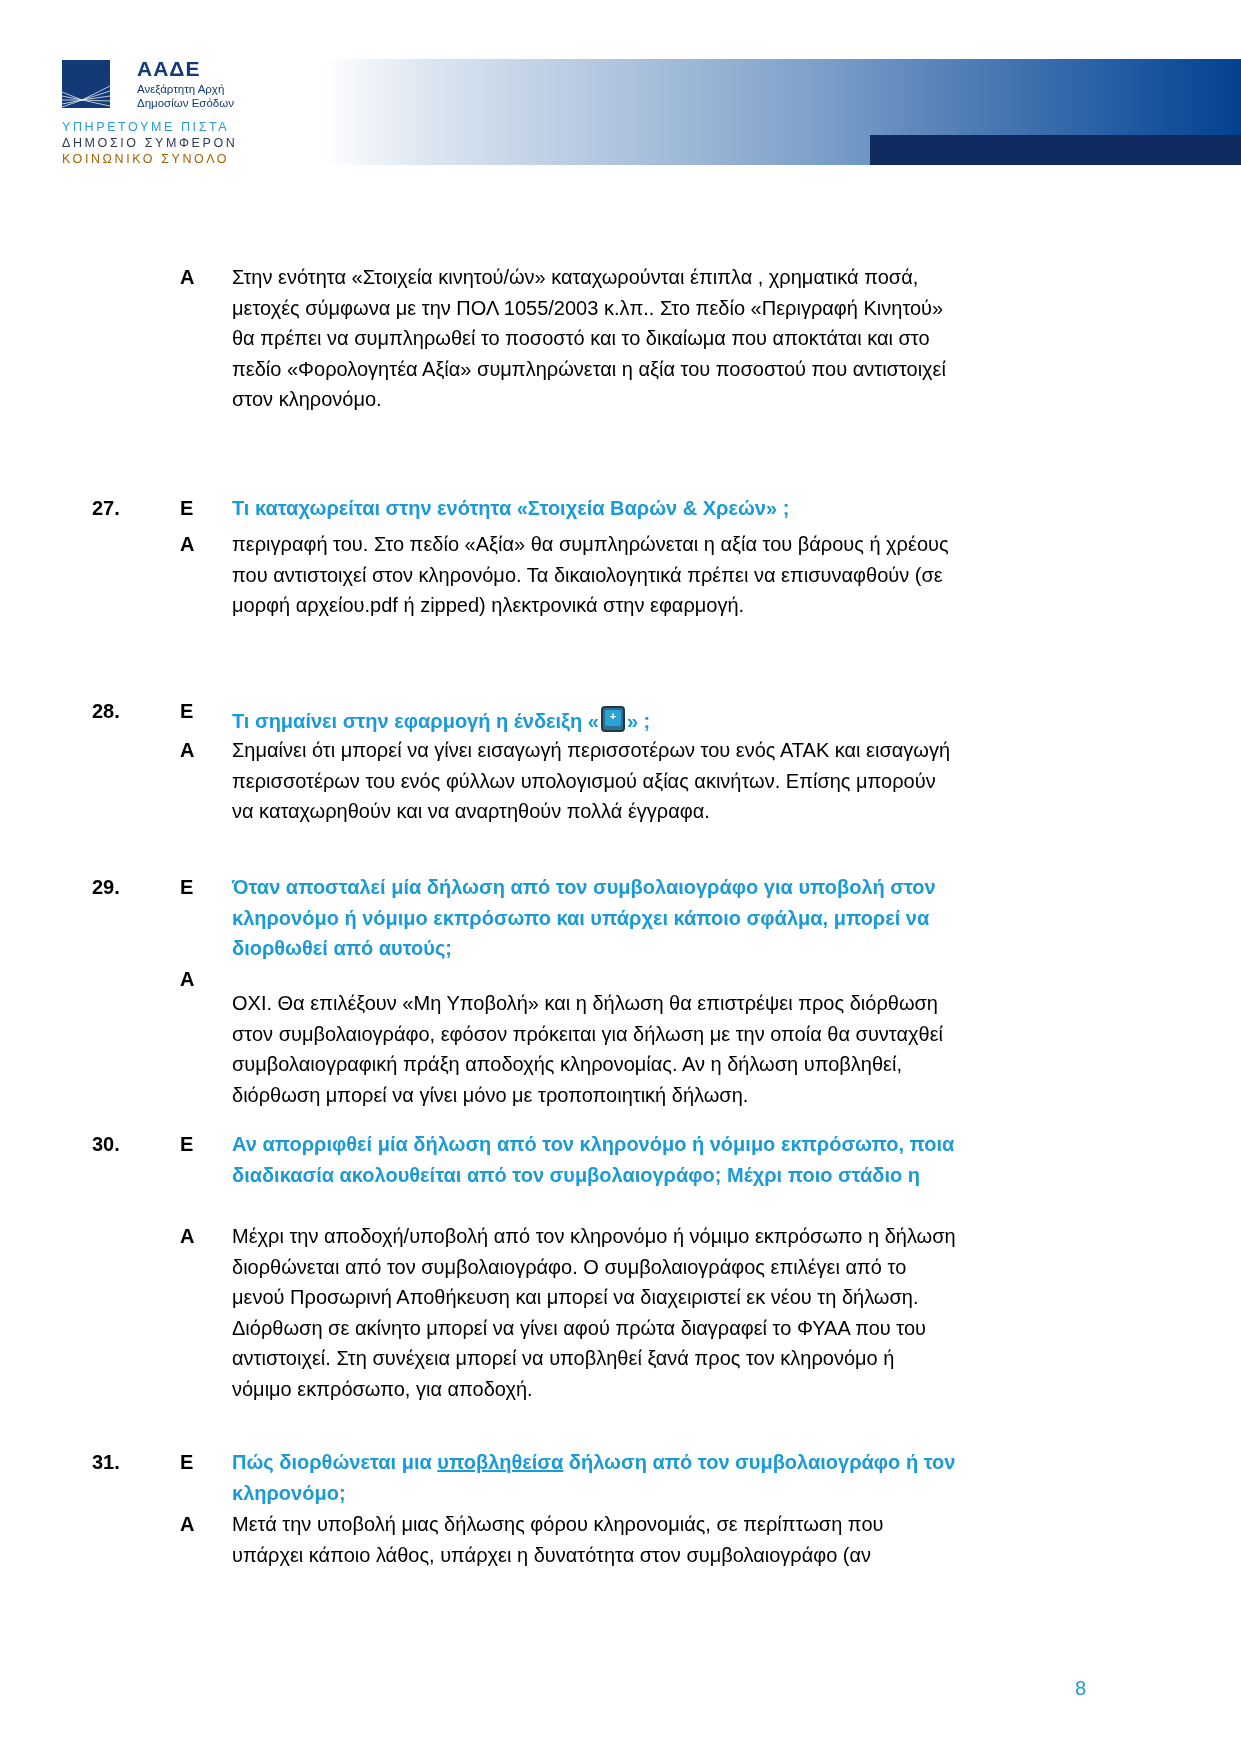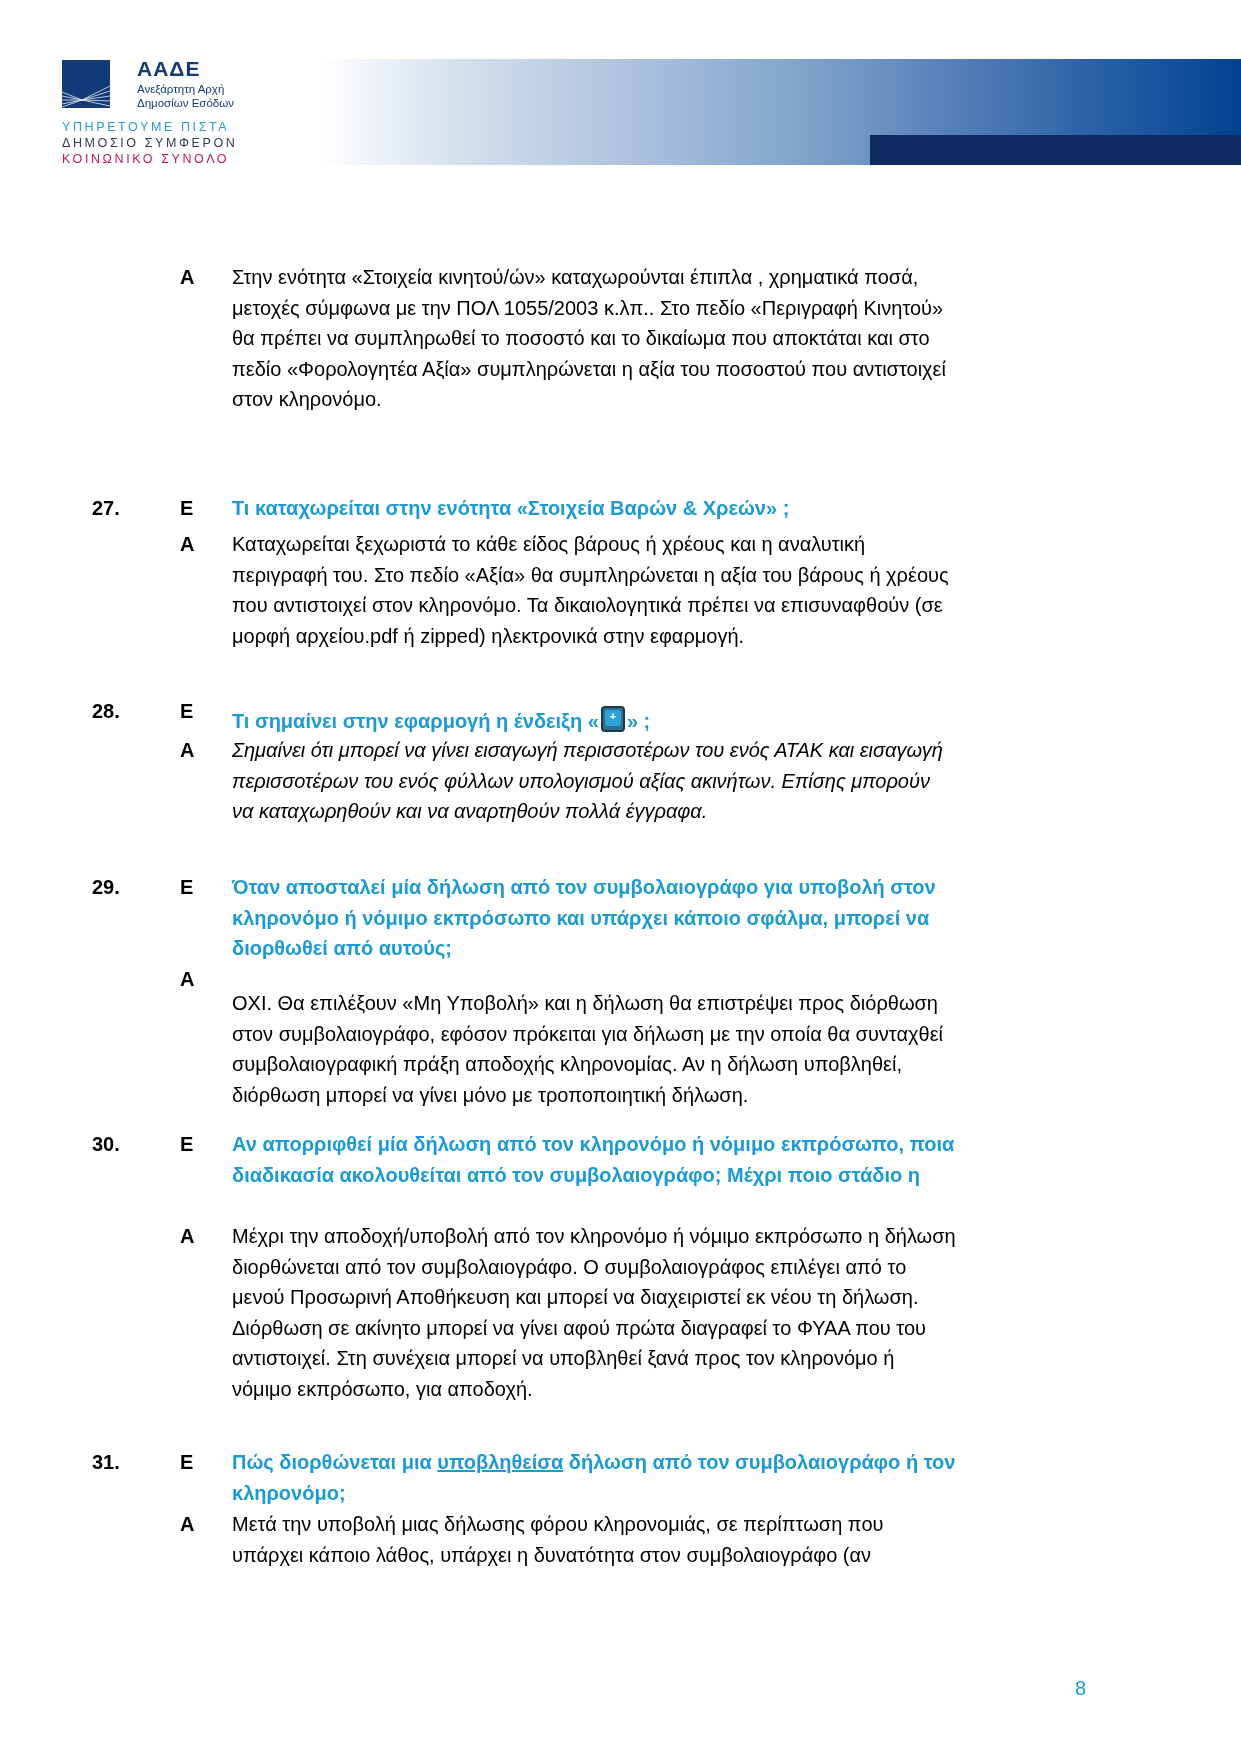--- a/index.html
+++ b/index.html
@@ -8,21 +8,21 @@
 
   
   .logo-mark { position: absolute; left: 62px; top: 60px; width: 48px; width: 48px; height: 48px; background: #123a77; overflow: hidden; }
   .logo-mark svg { position: absolute; left: 0; top: 0; }
   .logo-title { position: absolute; left: 137px; top: 57px; font-size: 21px; font-weight: bold; color: #123a77; letter-spacing: 1px; text-align: center; }
   .logo-sub1 { position: absolute; left: 137px; top: 83px; font-size: 11.5px; color: #123a77; }
   .logo-sub2 { position: absolute; left: 137px; top: 97px; font-size: 11.5px; color: #123a77; }
   .motto { position: absolute; left: 62px; font-size: 12.5px; letter-spacing: 2.6px; }
   .motto.m1 { top: 120px; color: #2a9bd8; }
   .motto.m2 { top: 136px; color: #2f3a55; }
-  .motto.m3 { top: 152px; color: #be185d; }
+  .motto.m3 { top: 152px; color: #a16207; }
 
   .band { position: absolute; left: 322px; top: 59px; width: 919px; height: 106px;
           background: linear-gradient(to right, #ffffff 0%, #dbe5f0 12%, #a9c0dc 35%, #7a9ec8 55%, #4c79b4 72%, #1f5aa1 88%, #03418f 100%); }
   .band-dark { position: absolute; left: 870px; top: 135px; width: 371px; height: 30px; background: #0f2b62; }
 
   
   .row { position: absolute; left: 0; width: 1241px; }
   .num { position: absolute; left: 92px; font-weight: bold; font-size: 20px; }
   .lbl { position: absolute; left: 180px; font-weight: bold; font-size: 20px; }
   .txt { position: absolute; left: 232px; width: 840px; font-size: 20px; line-height: 30.5px; }
@@ -76,35 +76,34 @@
     <div>στον κληρονόμο.</div>
   </div>
 </div>
 
 <div class="row" style="top:497px;">
   <div class="num">27.</div>
   <div class="lbl">Ε</div>
   <div class="txt q" style="top:-4px;">Τι καταχωρείται στην ενότητα «Στοιχεία Βαρών &amp; Χρεών» ;</div>
   <div class="lbl" style="top:36px;">Α</div>
   <div class="txt" style="top:32px;">
-    <div>Καταχωρείται ξεχωριστά το κάθε είδος βάρους ή χρέους και η αναλυτική</div>
     <div>περιγραφή του. Στο πεδίο «Αξία» θα συμπληρώνεται η αξία του βάρους ή χρέους</div>
     <div>που αντιστοιχεί στον κληρονόμο. Τα δικαιολογητικά πρέπει να επισυναφθούν (σε</div>
     <div>μορφή αρχείου.pdf ή zipped) ηλεκτρονικά στην εφαρμογή.</div>
   </div>
 </div>
 
 <div class="row" style="top:700px;">
   <div class="num">28.</div>
   <div class="lbl">Ε</div>
   <div class="txt q" style="top:6px;">
     <span>Τι σημαίνει στην εφαρμογή η ένδειξη «</span><span class="plus-btn"><span class="inner">+</span></span><span>» ;</span>
   </div>
   <div class="lbl" style="top:39px;">Α</div>
-  <div class="txt" style="top:35px;font-style:italic;">
+  <div class="txt" style="top:35px;">
     <div>Σημαίνει ότι μπορεί να γίνει εισαγωγή περισσοτέρων του ενός ΑΤΑΚ και εισαγωγή</div>
     <div>περισσοτέρων του ενός φύλλων υπολογισμού αξίας ακινήτων. Επίσης μπορούν</div>
     <div>να καταχωρηθούν και να αναρτηθούν πολλά έγγραφα.</div>
   </div>
 </div>
 
 <div class="row" style="top:876px;">
   <div class="num">29.</div>
   <div class="lbl">Ε</div>
   <div class="txt q" style="top:-4px;">

